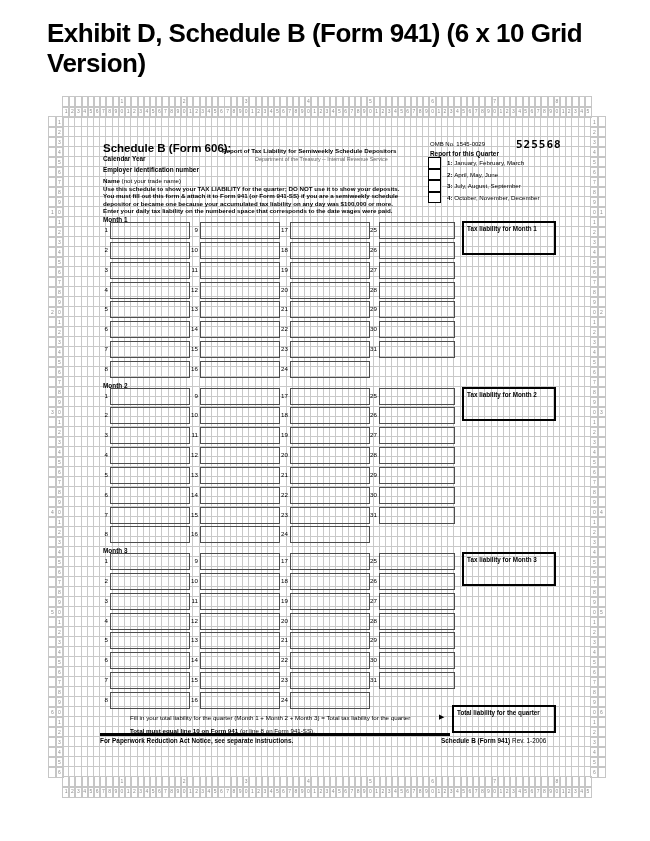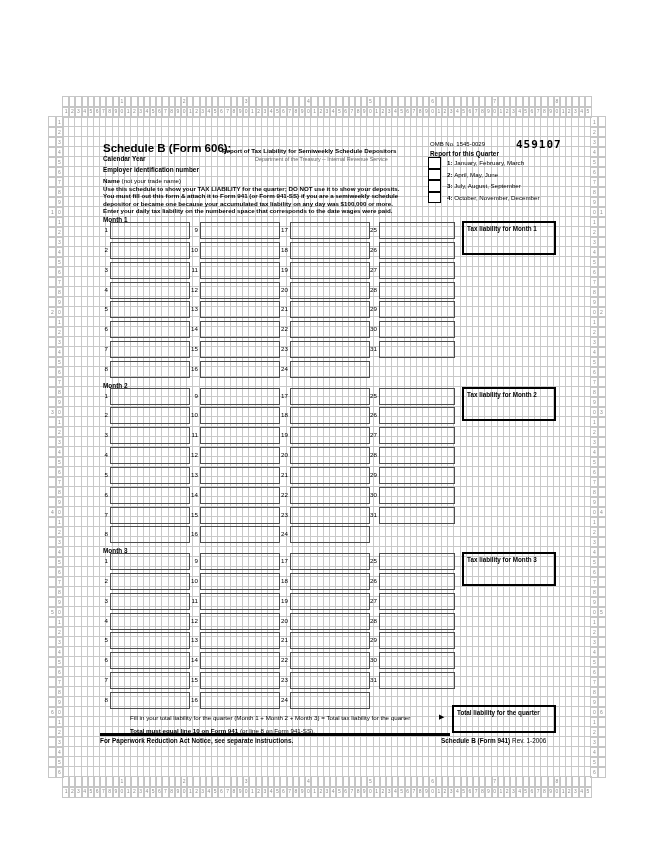--- a/index.html
+++ b/index.html
@@ -25,20 +25,21 @@
   .chk{position:absolute;width:13px;height:11.5px;border:1.3px solid #000;background:#fff;box-sizing:border-box;}
   .daynum{position:absolute;width:14px;text-align:right;font-size:6.2px;line-height:15px;}
   #thickline{position:absolute;left:100px;top:733px;width:350px;height:2.5px;background:#000;}
   .code{font-family:"DejaVu Sans Mono",monospace;font-weight:bold;font-size:11px;letter-spacing:1px;}
 </style>
 </head>
 <body>
 
 <div id="canvas">
 
+  <h1><span>Exhibit D, Schedule B (Form 941) (6 x 10 Grid</span><br><span>Version)</span></h1>
 
   <div id="grid-bg"></div>
   <div id="rulers">
       <div class="rcell" style="left: 62px; top: 96px; width: 6.21px; height: 10px;"></div>
       <div class="rcell" style="left: 68.21px; top: 96px; width: 6.21px; height: 10px;"></div>
       <div class="rcell" style="left: 74.42px; top: 96px; width: 6.21px; height: 10px;"></div>
       <div class="rcell" style="left: 80.64px; top: 96px; width: 6.21px; height: 10px;"></div>
       <div class="rcell" style="left: 86.85px; top: 96px; width: 6.21px; height: 10px;"></div>
       <div class="rcell" style="left: 93.06px; top: 96px; width: 6.21px; height: 10px;"></div>
       <div class="rcell" style="left: 99.27px; top: 96px; width: 6.21px; height: 10px;"></div>
@@ -637,21 +638,21 @@
       <div class="rcell" style="left: 597px; top: 726px; width: 7px; height: 10px; line-height: 10px;"></div>
       <div class="rcell" style="left: 597px; top: 736px; width: 7px; height: 10px; line-height: 10px;"></div>
       <div class="rcell" style="left: 597px; top: 746px; width: 7px; height: 10px; line-height: 10px;"></div>
       <div class="rcell" style="left: 597px; top: 756px; width: 7px; height: 10px; line-height: 10px;"></div>
       <div class="rcell" style="left: 597px; top: 766px; width: 7px; height: 10px; line-height: 10px;"></div>
     </div>
 
   <div class="abs b" style="left:103px;top:142px;font-size:11.5px;">Schedule B (Form 606):</div>
   <div class="abs b t62" style="left:222px;top:147px;">Report of Tax Liability for Semiweekly Schedule Depositors</div>
   <div class="abs" style="left:430px;top:141px;font-size:6px;">OMB No. 1545-0029</div>
-  <div class="abs code" style="left:516px;top:138px;">459107</div>
+  <div class="abs code" style="left:516px;top:138px;">525568</div>
 
   <div class="abs b" style="left:103px;top:155px;font-size:6.4px;">Calendar Year</div>
   <div class="abs t54" style="left:255px;top:156px;">Department of the Treasury -- Internal Revenue Service</div>
   <div class="abs b" style="left:430px;top:150px;font-size:6.4px;">Report for this Quarter</div>
 
   <div class="abs b" style="left:103px;top:166px;font-size:6.4px;">Employer identification number</div>
   <div class="abs" style="left:103px;top:177px;font-size:6.2px;"><span class="b">Name</span><span> (not your trade name)</span></div>
 
   <div class="abs b t62" style="left:103px;top:184.5px;">Use this schedule to show your TAX LIABILITY for the quarter; DO NOT use it to show your deposits.</div>
   <div class="abs b t62" style="left:103px;top:192px;">You must fill out this form &amp; attach it to Form 941 (or Form 941-SS) if you are a semiweekly schedule</div>

